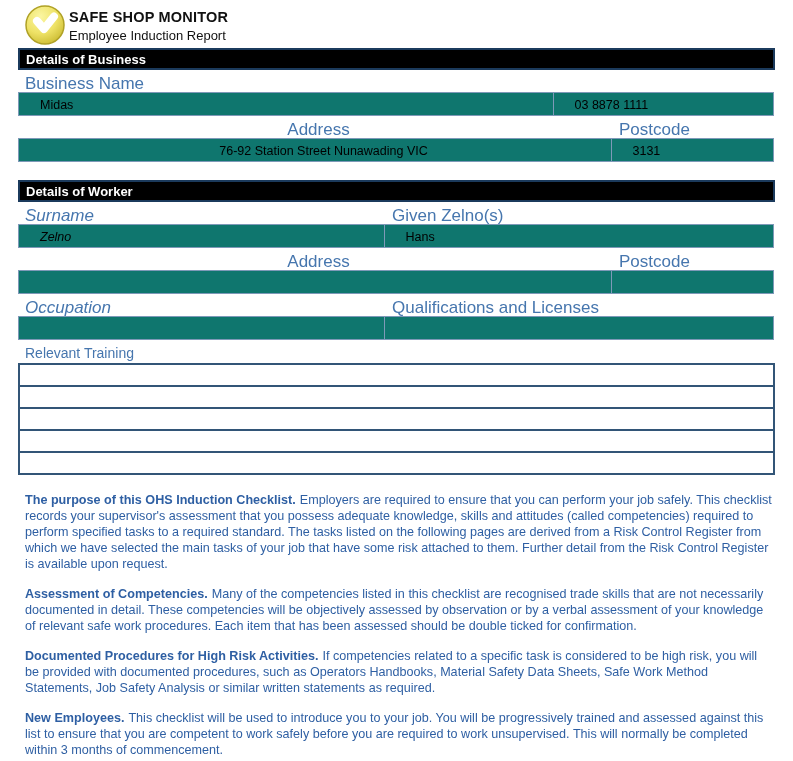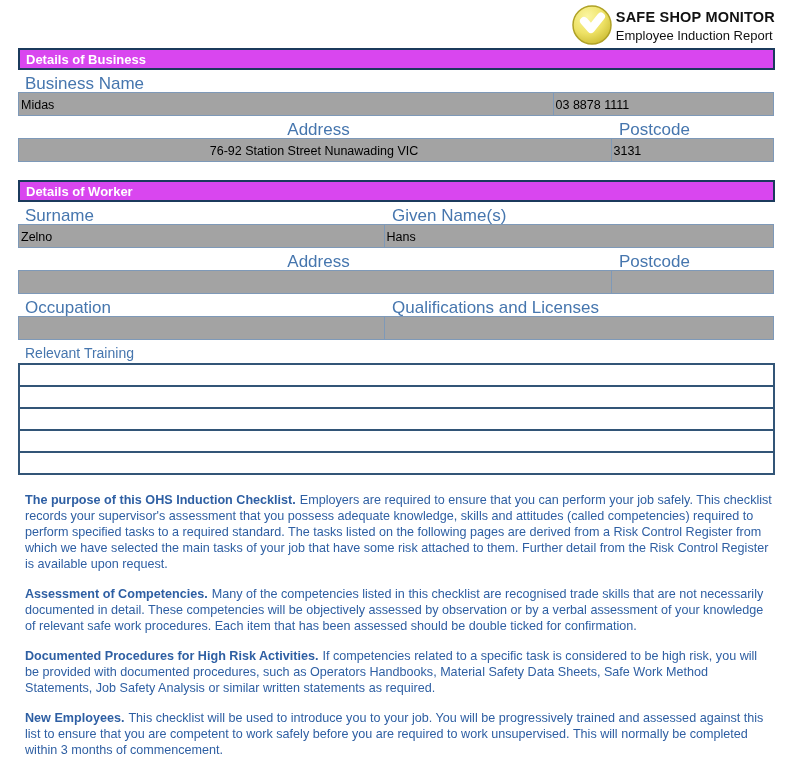--- a/index.html
+++ b/index.html
@@ -2,47 +2,47 @@
 <html><head>
 <meta charset="utf-8">
 <style>
   html,body{margin:0;padding:0;background:#ffffff;}
   body{
     width:793px;height:761px;overflow:hidden;
     font-family:"Liberation Sans", sans-serif;
     -webkit-font-smoothing:antialiased;
   }
   
-  .header{display:flex;align-items:flex-start;padding:5px 18px 0 25px;height:40px;justify-content:flex-end;}
+  .header{display:flex;align-items:flex-start;padding:5px 4px 0 25px;height:40px;}
   .logo{width:40px;height:40px;flex:none;}
   .titles{margin-left:4px;padding-top:4px;}
   .title{font-size:14.5px;font-weight:bold;color:#111;letter-spacing:.2px;}
   .subtitle{font-size:13px;color:#111;margin-top:3px;}
 
   
   .form{width:757px;margin:3px 0 0 18px;}
   .section-bar{
     box-sizing:border-box;height:22px;
-    background:#d946ef;border:2px solid #1B3A5C;
+    background:#000000;border:2px solid #1B3A5C;
     color:#fff;font-weight:bold;font-size:13px;
     padding:2px 0 0 6px;
   }
   .field-labels{display:flex;margin-top:4px;height:15px;font-size:17px;color:#4676AE;}
   .lbl{flex:none;box-sizing:border-box;padding-left:7px;white-space:nowrap;}
   .field-row{display:flex;margin-top:3px;}
   .cell{
     flex:none;box-sizing:border-box;height:24px;
-    border:1.5px solid #7E99B8;background:#a3a3a3;
-    font-size:12.5px;color:#000;padding:5px 4px 0 2px;
+    border:1.5px solid #7E99B8;background:#0f766e;
+    font-size:12.5px;color:#000;padding:5px 4px 0 21px;
     white-space:nowrap;overflow:hidden;
   }
   .cell + .cell{margin-left:-1.5px;}
   .w-bn{width:536px;}  .w-tel{width:221px;}
   .w-addr{width:594px;text-align:center;}.w-pc{width:163px;}
-  .w-sur{width:367px;} .w-giv{width:390px;}
+  .w-sur{width:367px;font-style:italic;} .w-giv{width:390px;}
   .gap-worker{margin-top:18px;}
 
   .training-label{margin-top:5px;height:15px;font-size:14px;color:#4676AE;padding-left:7px;}
   .t-table{margin-top:3px;border:2px solid #325577;background:#fff;}
   .t-row{height:20px;border-bottom:2px solid #325577;}
   .t-row:last-child{border-bottom:none;}
 
   
   .paras{margin:17px 0 0 25px;width:748px;color:#2E5FA3;font-size:12.6px;line-height:16px;}
   .para + .para{margin-top:14px;}
@@ -89,21 +89,21 @@
   </div>
   <div class="field-row">
     <div class="cell w-addr">76-92 Station Street Nunawading VIC</div>
     <div class="cell w-pc">3131</div>
   </div>
 
   <div class="section-bar gap-worker">Details of Worker</div>
 
   <div class="field-labels">
     <div class="lbl w-sur">Surname</div>
-    <div class="lbl w-giv">Given Name(s)</div>
+    <div class="lbl w-giv">Given Zelno(s)</div>
   </div>
   <div class="field-row">
     <div class="cell w-sur">Zelno</div>
     <div class="cell w-giv">Hans</div>
   </div>
 
   <div class="field-labels">
     <div class="lbl w-addr">Address</div>
     <div class="lbl w-pc">Postcode</div>
   </div>

